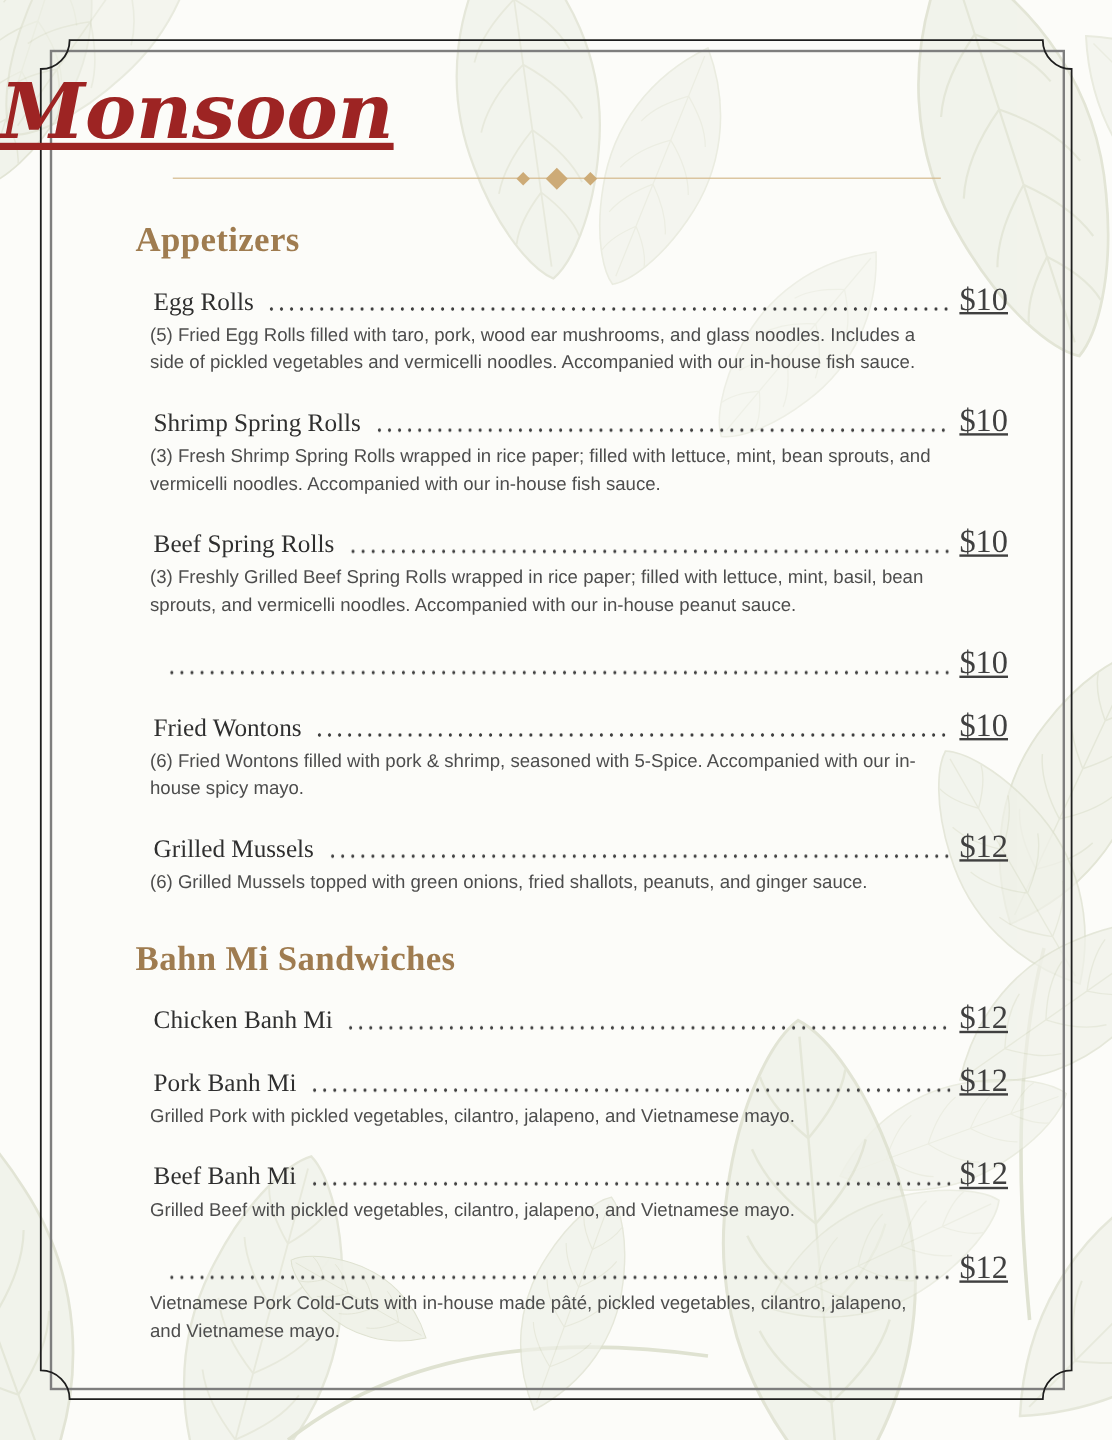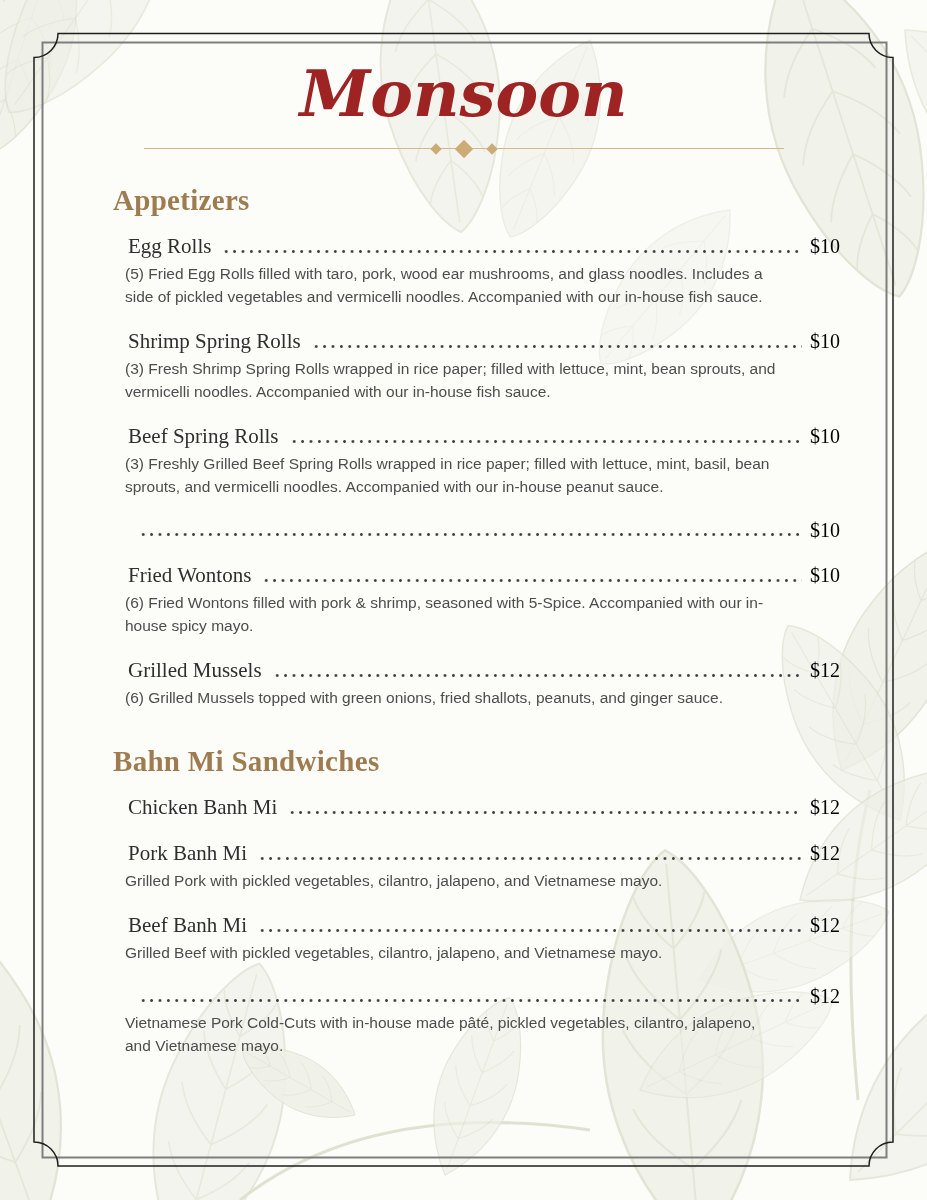--- a/index.html
+++ b/index.html
@@ -17,28 +17,29 @@
     pointer-events: none;
   }
   .lf { fill: #eff1e8; stroke: #dcdfcd; stroke-width: 1.5; }
   .lv { fill: none; stroke: #dfe2d1; stroke-width: 1.2; }
   .stem { fill: none; stroke: #dfe2d1; stroke-width: 3; }
 
   .content { position: absolute; top: 0; left: 0; width: 927px; }
 
   .title {
     margin: 58px 0 0;
-    text-align: center;
+    text-align: left;
     font-family: "DejaVu Serif", serif;
     font-style: italic;
     font-weight: bold;
     font-size: 64px;
     line-height: 1.12;
     color: #9d2423;
     letter-spacing: 0px;
+    text-decoration: underline;
   }
 
   .divider {
     width: 640px;
     margin: 10px auto 0;
     position: relative;
     height: 18px;
   }
   .divider .line {
     position: absolute; left: 0; right: 0; top: 8px;
@@ -71,21 +72,21 @@
   .dots {
     flex: 1;
     align-self: flex-end;
     height: 6px;
     margin: 0 8px 5px 11px;
     background-image: radial-gradient(circle, #3f3f3f 1.15px, transparent 1.6px);
     background-size: 8.4px 5px;
     background-repeat: repeat-x;
     background-position: left bottom;
   }
-  .item-price { font-size: 20px; color: #000000; white-space: nowrap; }
+  .item-price { font-size: 27px; color: #404040; white-space: nowrap; text-decoration: underline; }
   .item-desc {
     margin: 3px 0 0 -3px;
     max-width: 658px;
     font-family: "Liberation Sans", sans-serif;
     font-size: 15.5px;
     line-height: 23px;
     color: #4d4d4d;
   }
 </style>
 </head>

